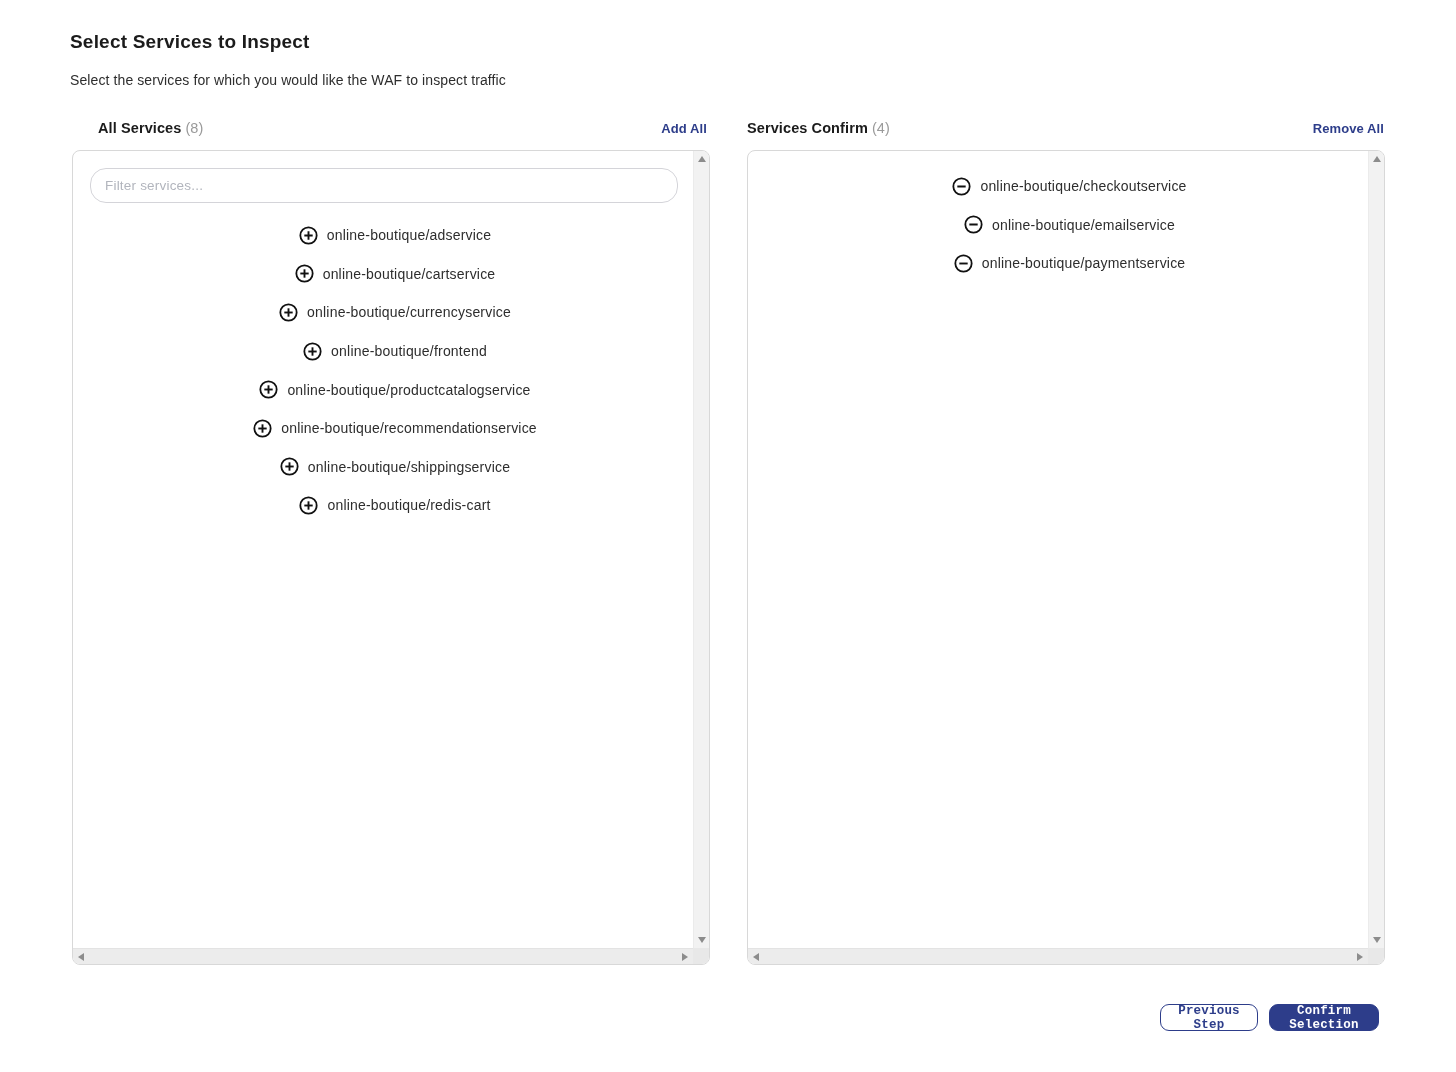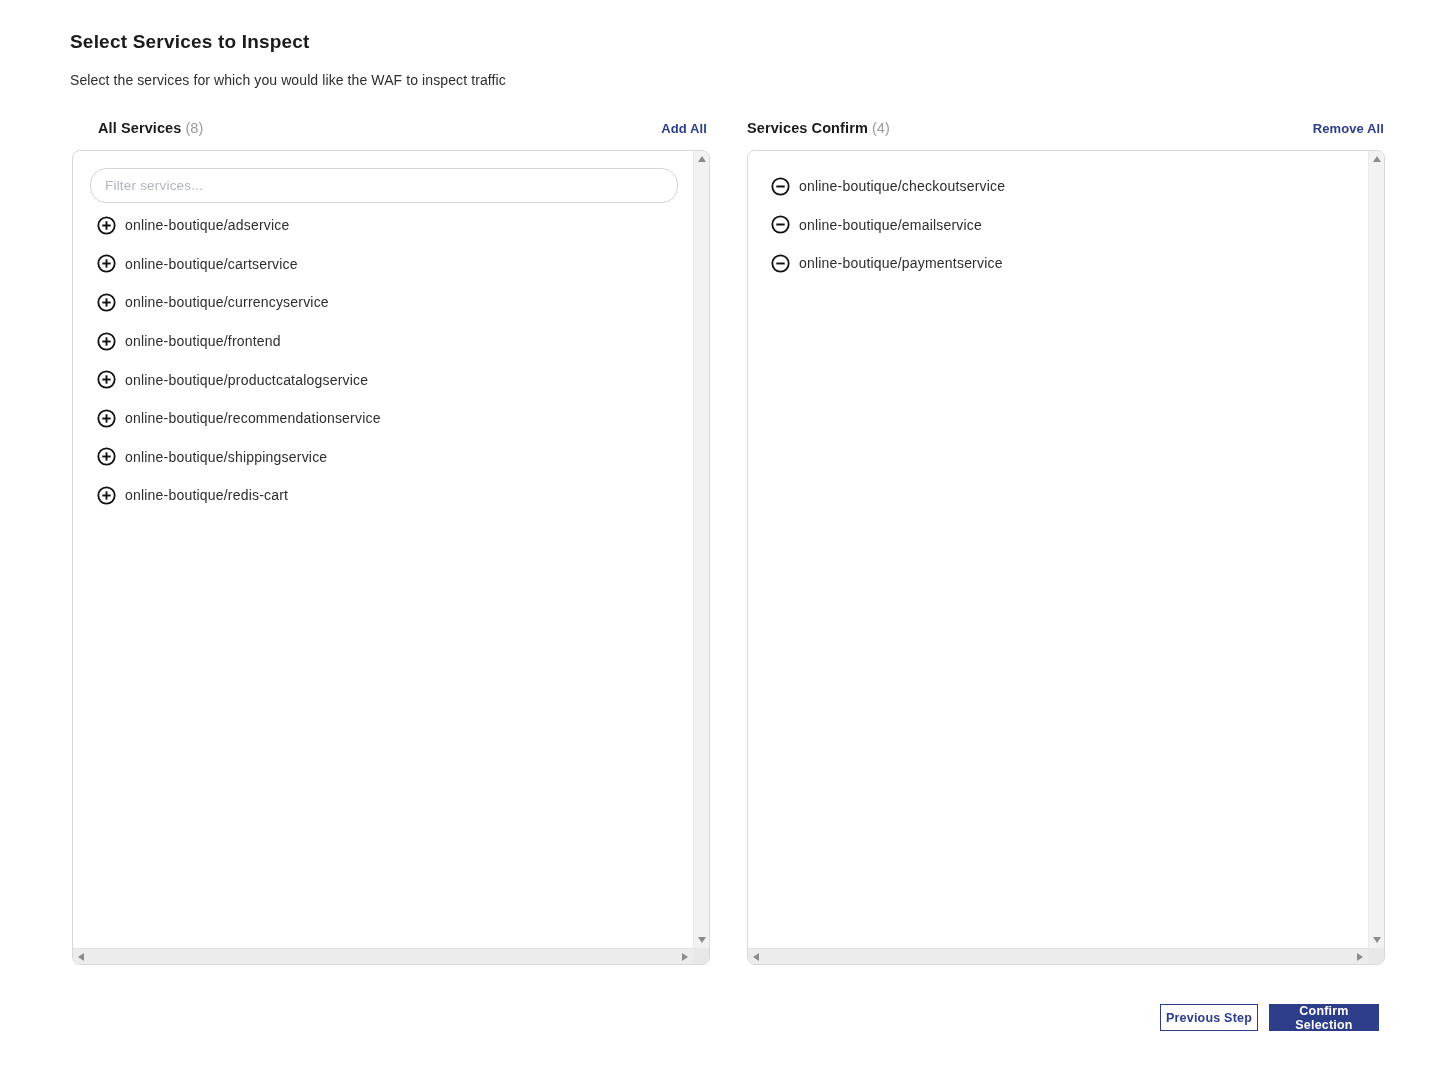--- a/index.html
+++ b/index.html
@@ -75,27 +75,28 @@
     border: 1px solid #d4d4d9;
     border-radius: 16px;
     font-family: "Liberation Sans", sans-serif;
     font-size: 13.5px;
     padding: 0 14px;
     color: #333;
     outline: none;
   }
   .filter-input::placeholder { color: #b2b5bd; letter-spacing: 0.2px; }
   .service-list { position: absolute; left: 0; right: 0; list-style: none; }
-  .service-list.all      { top: 55px; }
+  .service-list.all      { top: 65px; }
   .service-list.selected { top: 16px; }
   .service-row {
     display: flex;
     align-items: center;
     height: 38.6px;
     cursor: pointer;
+    justify-content: center;
   }
   .panel-left  .service-row { padding-left: 24px; }
   .panel-right .service-row { padding-left: 23px; }
   .svc-icon {
     width: 19px; height: 19px;
     flex: 0 0 19px;
     display: inline-flex;
     cursor: pointer;
   }
   .svc-label {
@@ -133,22 +134,22 @@
   }
   .arr-up    { top: 5px;  left: 4px; border-width: 0 4px 6px 4px; border-color: transparent transparent #8c8c8c transparent; }
   .arr-down  { bottom: 5px; left: 4px; border-width: 6px 4px 0 4px; border-color: #8c8c8c transparent transparent transparent; }
   .arr-left  { left: 5px;  top: 4px; border-width: 4px 6px 4px 0; border-color: transparent #8c8c8c transparent transparent; }
   .arr-right { right: 5px; top: 4px; border-width: 4px 0 4px 6px; border-color: transparent transparent transparent #8c8c8c; }
   
   .btn {
     position: absolute;
     top: 1004px;
     height: 27px;
-    border-radius: 0;
-    font-family: Liberation Sans, sans-serif;
+    border-radius: 9px;
+    font-family: Liberation Mono, monospace;
     font-size: 12.5px;
     font-weight: 700;
     letter-spacing: 0.2px;
     display: inline-flex;
     align-items: center;
     justify-content: center;
     cursor: pointer;
   }
   .btn-secondary {
     left: 1160px;

